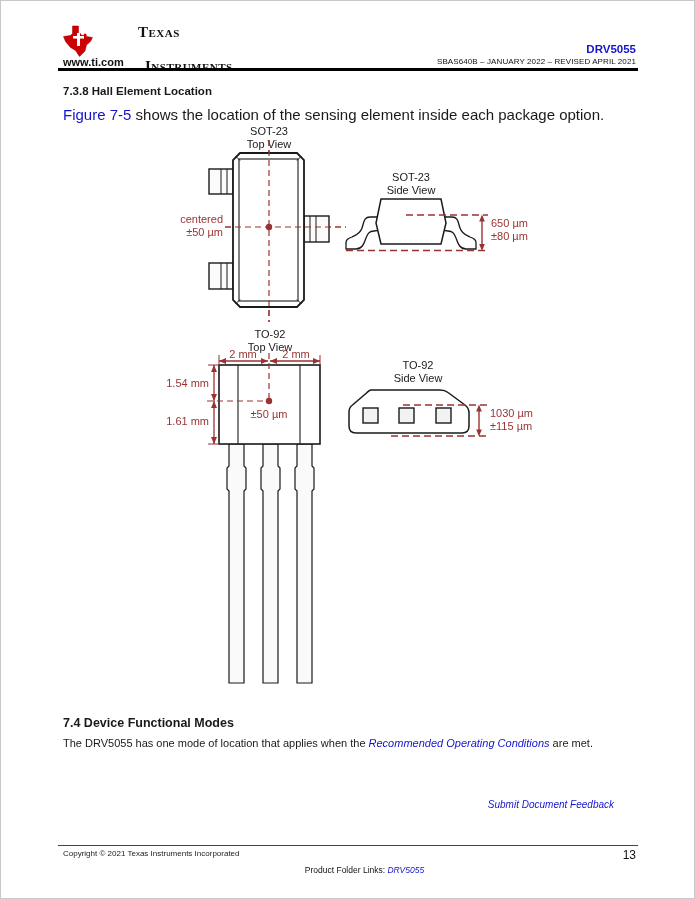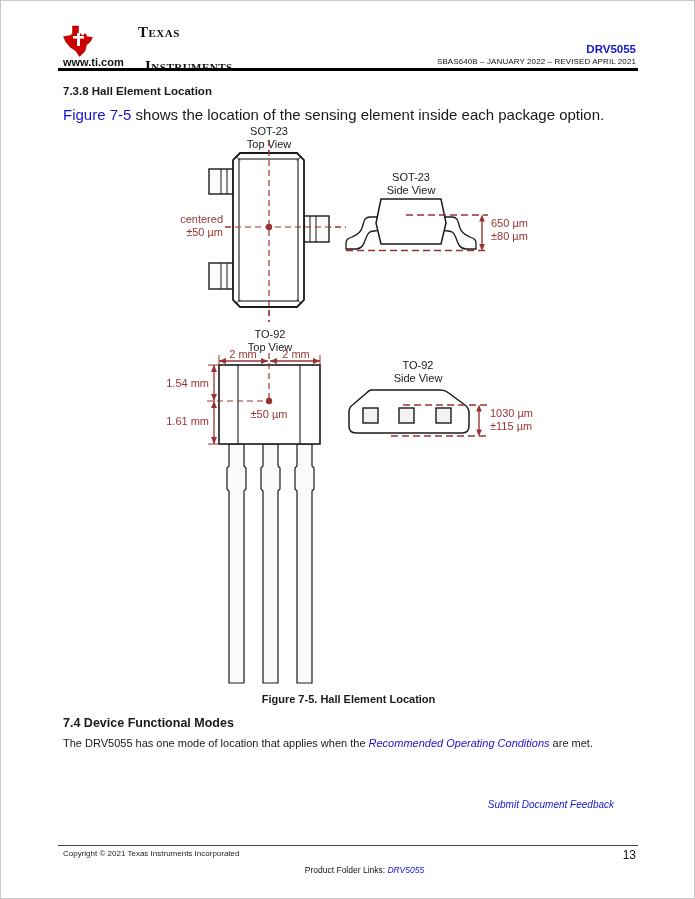--- a/index.html
+++ b/index.html
@@ -184,21 +184,20 @@
       <g>
         <line x1="478" y1="407" x2="478" y2="432" stroke="#993333" stroke-width="1.4"></line>
         <polygon points="478,403.5 475.2,410.5 480.8,410.5" fill="#993333"></polygon>
         <polygon points="478,435.5 475.2,428.5 480.8,428.5" fill="#993333"></polygon>
       </g>
       <text x="489" y="416" class="dim-label">1030 µm</text>
       <text x="489" y="429" class="dim-label">±115 µm</text>
     </g>
   </svg>
 
-  <div class="abs fig-caption">Figure 7-5. Hall Element Location</div>
 
   <div class="abs h74">7.4 Device Functional Modes</div>
   <div class="abs p74"><span>The DRV5055 has one mode of location that applies when the </span><a class="italic-link" href="#">Recommended Operating Conditions</a><span> are met.</span></div>
 
   <div class="abs footer-rule"></div>
   <div class="abs copyright">Copyright © 2021 Texas Instruments Incorporated</div>
   <a class="abs feedback italic-link" href="#">Submit Document Feedback</a>
   <div class="abs page-num">13</div>
   <div class="abs product-folder"><span>Product Folder Links: </span><a class="italic-link" href="#">DRV5055</a></div>
 

